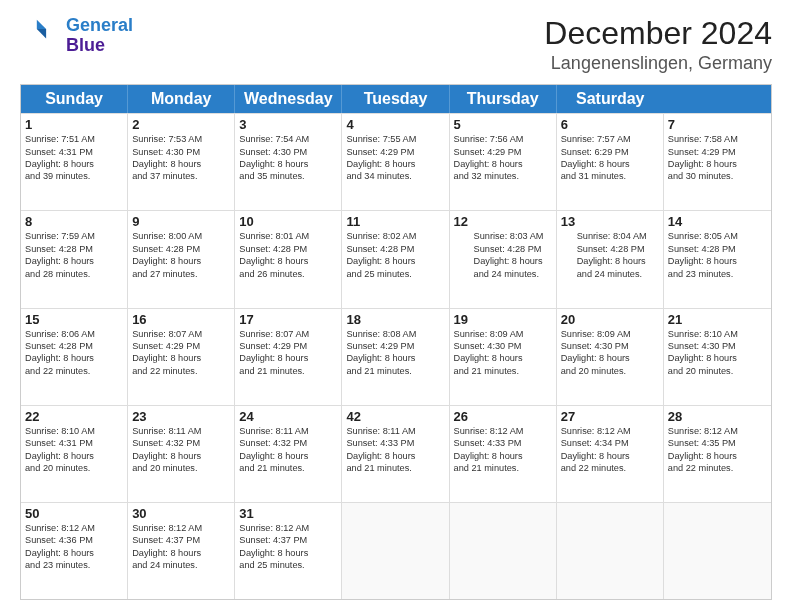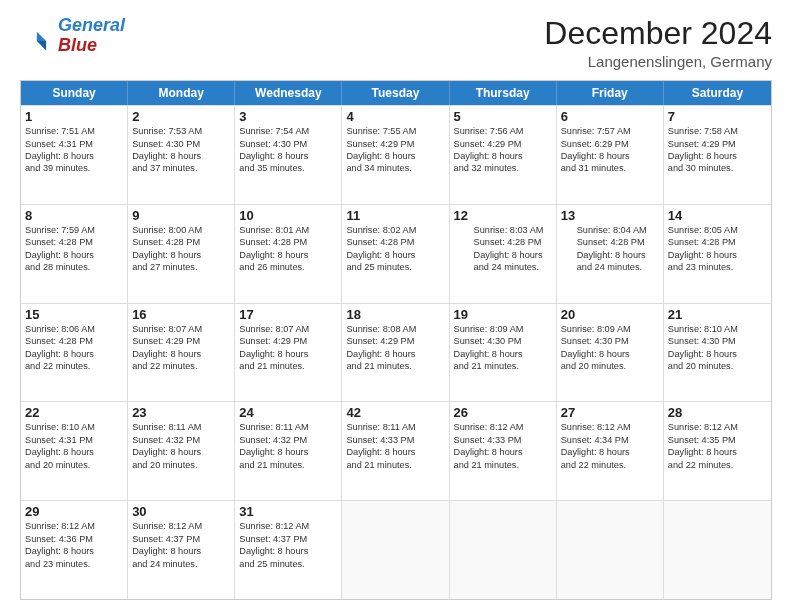--- a/index.html
+++ b/index.html
@@ -18,23 +18,22 @@
       flex-direction: column;
     }
     .header {
       display: flex;
       justify-content: space-between;
       align-items: flex-start;
       margin-bottom: 10px;
     }
     .logo {
       display: flex;
-      align-items: flex-end;
-      gap: 10px;
-      font-style: italic;
+      align-items: flex-start;
+      gap: 18px;
     }
     .logo-text {
       font-size: 18px;
       font-weight: bold;
       color: #1a1a1a;
       line-height: 1.1;
     }
     .logo-text span {
       color: #2a7ec8;
     }
@@ -45,38 +44,38 @@
     .title-block {
       text-align: right;
     }
     .month-title {
       font-size: 32px;
       font-weight: 300;
       color: #222;
       line-height: 1.1;
     }
     .location {
-      font-size: 15px;
+      font-size: 18px;
       color: #555;
       margin-top: 2px;
     }
     .calendar {
       flex: 1;
       display: flex;
       flex-direction: column;
       border: 1px solid #ccc;
     }
     .cal-header {
       display: grid;
       grid-template-columns: repeat(7, 1fr);
       background: #2a7ec8;
     }
     .cal-header-cell {
       color: #fff;
-      font-size: 12px;
+      font-size: 16px;
       font-weight: bold;
       text-align: center;
       padding: 5px 2px;
       border-right: 1px solid #5599d4;
     }
     .cal-header-cell:last-child {
       border-right: none;
     }
     .cal-body {
       flex: 1;
@@ -122,37 +121,36 @@
 
 <div class="page">
   <div class="header">
     <div class="logo">
       <svg class="logo-icon" viewBox="0 0 30 30">
         <polygon points="18,4 28,14 18,14" fill="#2a7ec8"></polygon>
         <polygon points="18,14 28,14 28,24" fill="#1a5ea0"></polygon>
       </svg>
       <div class="logo-text">
         <div><span>General</span></div>
-        <div><span style="color:#b91c1c">Blue</span></div>
+        <div><span style="color:#4c1d95">Blue</span></div>
       </div>
     </div>
     <div class="title-block">
       <div class="month-title">December 2024</div>
       <div class="location">Langenenslingen, Germany</div>
     </div>
   </div>
 
   <div class="calendar">
     <div class="cal-header">
       <div class="cal-header-cell">Sunday</div>
       <div class="cal-header-cell">Monday</div>
       <div class="cal-header-cell">Wednesday</div>
       <div class="cal-header-cell">Tuesday</div>
       <div class="cal-header-cell">Thursday</div>
-      <div class="cal-header-cell">Friday</div>
       <div class="cal-header-cell">Saturday</div>
     </div>
     <div class="cal-body" id="cal-body">
     <div class="cal-row">
           <div class="cal-cell">
             <span class="day-num">1</span>
             <div class="cell-text" style="white-space: pre-line;">Sunrise: 7:51 AM
 Sunset: 4:31 PM
 Daylight: 8 hours
 and 39 minutes.</div>
@@ -348,21 +346,21 @@
           <div class="cal-cell">
             <span class="day-num">28</span>
             <div class="cell-text" style="white-space: pre-line;">Sunrise: 8:12 AM
 Sunset: 4:35 PM
 Daylight: 8 hours
 and 22 minutes.</div>
           </div>
         </div>
         <div class="cal-row">
           <div class="cal-cell">
-            <span class="day-num">29</span>
+            <span class="day-num">50</span>
             <div class="cell-text" style="white-space: pre-line;">Sunrise: 8:12 AM
 Sunset: 4:36 PM
 Daylight: 8 hours
 and 23 minutes.</div>
           </div>
           <div class="cal-cell">
             <span class="day-num">30</span>
             <div class="cell-text" style="white-space: pre-line;">Sunrise: 8:12 AM
 Sunset: 4:37 PM
 Daylight: 8 hours

